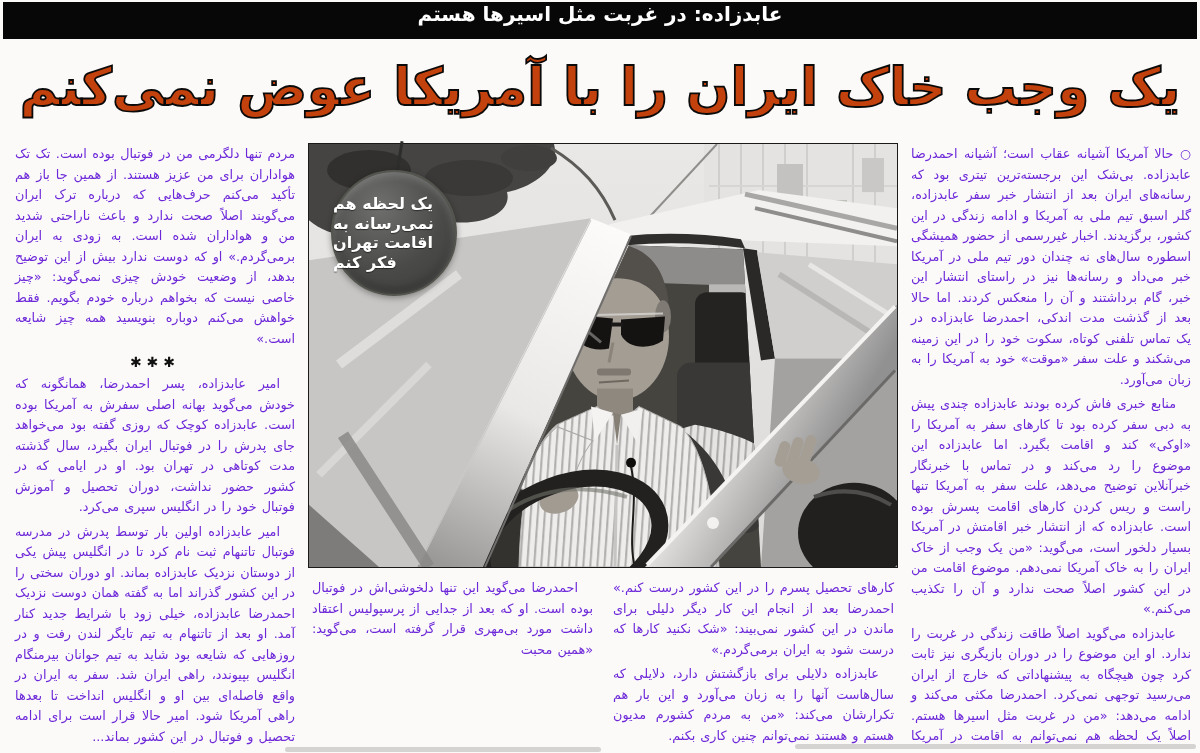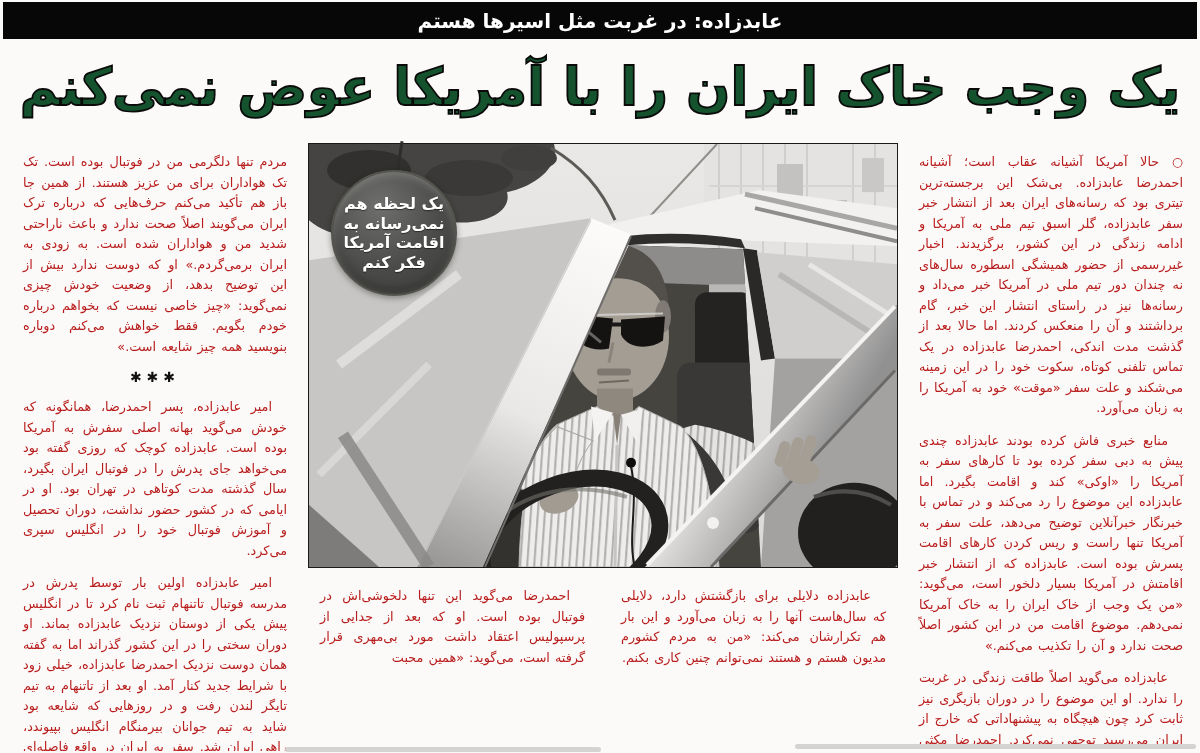--- a/index.html
+++ b/index.html
@@ -1,43 +1,43 @@
 <!DOCTYPE html>
 <html lang="fa"><head>
 <meta charset="utf-8">
 <style>
   html,body{margin:0;padding:0;background:#d9d9d9;}
   .page{position:relative;width:1200px;height:753px;background:#fbfaf8;overflow:hidden;
         font-family:"DejaVu Sans",sans-serif;margin:0 auto;}
   .kicker-bar{position:absolute;top:2px;left:3px;right:3px;height:37px;background:#070707;
-        display:flex;align-items:center;justify-content:center;}
+        display:flex;justify-content:center;}
   .kicker-bar span{color:#ffffff;font-size:20px;font-weight:bold;direction:rtl;white-space:nowrap;}
   .headline{position:absolute;top:39px;left:0;right:0;height:97px;margin:0;text-align:center;
-        direction:rtl;font-size:52px;line-height:97px;font-weight:bold;color:#14532d;
+        direction:rtl;font-size:52px;line-height:97px;font-weight:bold;color:#c2410c;
         -webkit-text-stroke:1.8px #0a0a0a;white-space:nowrap;overflow:hidden;}
   .content{position:absolute;top:136px;bottom:0;left:0;right:0;display:flex;direction:rtl;
         padding:0 5px;gap:9px;}
   .col{flex:0 0 auto;width:288px;overflow:hidden;}
   .side{height:611px;padding-top:4px;}
-  .col p{margin:12px;font-size:12.8px;line-height:20.5px;text-align:justify;color:#b91c1c;
+  .col p{margin:4px;font-size:12.8px;line-height:20.5px;text-align:justify;color:#6d28d9;
         direction:rtl;word-spacing:1px;}
   .col p.indent{text-indent:15px;}
   .sep{text-align:center;font-size:14px;font-weight:bold;color:#111;letter-spacing:5px;
         margin:5px 0 4px 0;direction:rtl;}
   .middle{flex:0 0 auto;width:590px;display:flex;flex-direction:column;}
   .photo{position:relative;width:588px;height:423px;border:1px solid #1a1a1a;margin:7px 0 0 0;
         background:#e8e7e5;}
   .photo svg{display:block;width:100%;height:100%;}
   .mid-cols{display:flex;direction:rtl;gap:12px;margin-top:6px;flex:1;overflow:hidden;}
   .mid-cols .col{width:289px;height:100%;}
   .badge{position:absolute;left:22px;top:26px;width:122px;height:122px;border-radius:50%;
         background:radial-gradient(circle at 38% 28%,#6f6f6d 0%,#4a4a48 55%,#3b3b39 100%);
         border:2px solid #55554f;
         box-shadow:inset 0 2px 8px rgba(255,255,255,.28), inset 0 -4px 8px rgba(0,0,0,.35), 0 2px 6px rgba(0,0,0,.35);
-        display:flex;flex-direction:column;align-items:center;justify-content:center;direction:rtl;}
+        display:flex;flex-direction:column;align-items:flex-end;justify-content:center;direction:rtl;}
   .badge-line{color:#ffffff;font-weight:bold;font-size:16px;line-height:19.5px;white-space:nowrap;
         text-shadow:0 1px 1px rgba(0,0,0,.5);}
   .badge-string{position:absolute;left:89px;top:-3px;width:3px;height:33px;background:#2d2d2b;
         transform:rotate(9deg);}
   .nextline{position:absolute;height:5px;border-radius:3px;background:#d4d3d1;}
   .nextline.a{left:285px;width:316px;top:747px;}
   .nextline.b{left:795px;width:401px;top:744px;}
 </style>
 </head>
 <body>
@@ -175,27 +175,28 @@
           <line x1="30" y1="220" x2="150" y2="130" stroke="#e4e3e1" stroke-width="10" opacity="0.8"></line>
           <line x1="10" y1="330" x2="120" y2="220" stroke="#d8d7d5" stroke-width="8"></line>
           <line x1="34" y1="290" x2="120" y2="422" stroke="#8a8987" stroke-width="12" opacity="0.85"></line>
           <polygon points="0,360 70,422 0,422" fill="#7d7c7a"></polygon>
         </svg>
 
         <div class="badge-string"></div>
         <div class="badge">
           <div class="badge-line">یک لحظه هم</div>
           <div class="badge-line">نمی‌رسانه به</div>
-          <div class="badge-line">اقامت آمریکا</div>
+          <div class="badge-line">اقامت تهران</div>
           <div class="badge-line">فکر کنم</div>
         </div>
       </figure>
 
       <div class="mid-cols">
         <div class="col">
+          <p>کارهای تحصیل پسرم را در این کشور درست کنم.» احمدرضا بعد از انجام این کار دیگر دلیلی برای ماندن در این کشور نمی‌بیند: «شک نکنید کارها که درست شود به ایران برمی‌گردم.»</p>
           <p class="indent">عابدزاده دلایلی برای بازگشتش دارد، دلایلی که سال‌هاست آنها را به زبان می‌آورد و این بار هم تکرارشان می‌کند: «من به مردم کشورم مدیون هستم و هستند نمی‌توانم چنین کاری بکنم.</p>
         </div>
         <div class="col">
           <p class="indent">احمدرضا می‌گوید این تنها دلخوشی‌اش در فوتبال بوده است. او که بعد از جدایی از پرسپولیس اعتقاد داشت مورد بی‌مهری قرار گرفته است، می‌گوید: «همین محبت</p>
         </div>
       </div>
     </div>
 
     <div class="col side">
       <p>مردم تنها دلگرمی من در فوتبال بوده است. تک تک هواداران برای من عزیز هستند. از همین جا باز هم تأکید می‌کنم حرف‌هایی که درباره ترک ایران می‌گویند اصلاً صحت ندارد و باعث ناراحتی شدید من و هواداران شده است. به زودی به ایران برمی‌گردم.» او که دوست ندارد بیش از این توضیح بدهد، از وضعیت خودش چیزی نمی‌گوید: «چیز خاصی نیست که بخواهم درباره خودم بگویم. فقط خواهش می‌کنم دوباره بنویسید همه چیز شایعه است.»</p>

